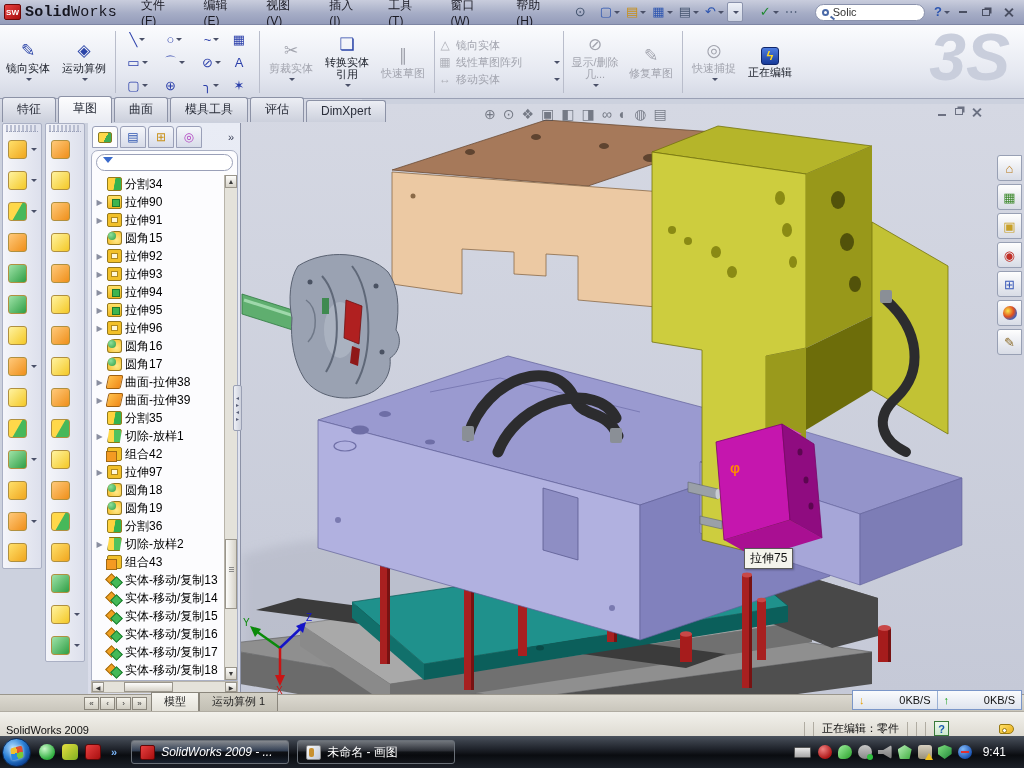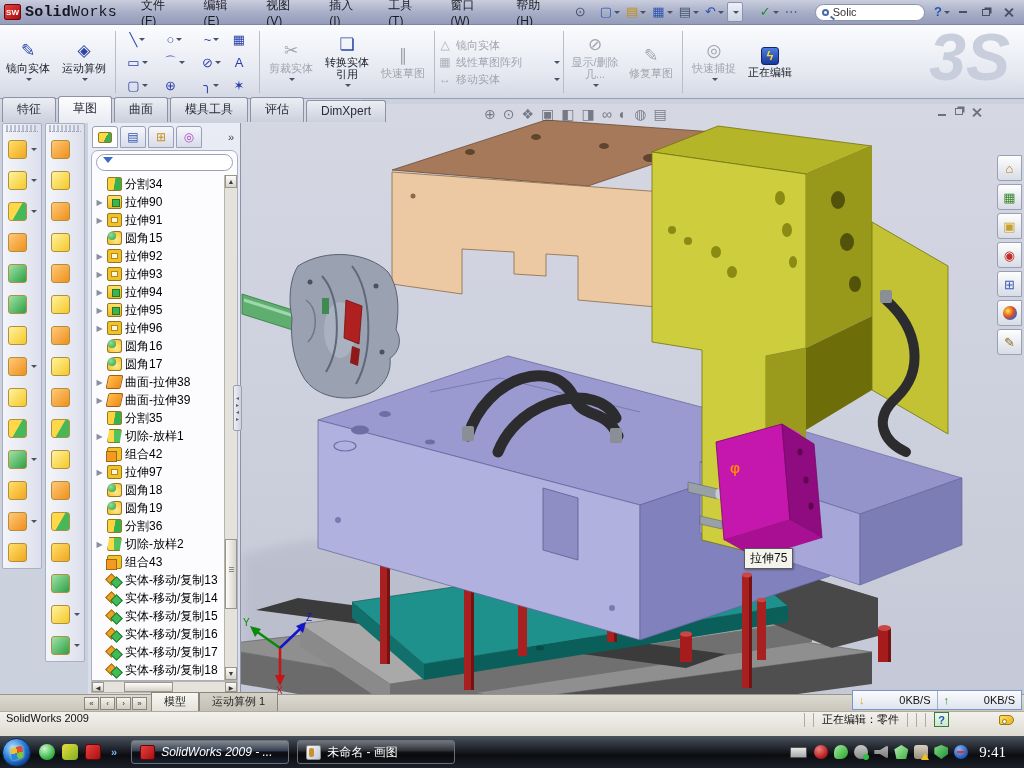--- a/index.html
+++ b/index.html
@@ -156,21 +156,21 @@
   #modeltabs { position:absolute; left:0; top:694px; width:1024px; height:17px; background:linear-gradient(#dcd9d0,#c9c6bc);
     border-top:1px solid #9a968c; display:flex; align-items:flex-end; }
   #mtnav { display:flex; gap:1px; margin:0 4px 1px 84px; }
   .mnav { width:15px; height:13px; background:linear-gradient(#f4f2ea,#d0cdc2); border:1px solid #8a867c; font-size:8px;
     line-height:12px; text-align:center; color:#333; }
   .mtab { font-size:11px; padding:1px 12px 2px; border:1px solid #8a867c; border-bottom:0; background:linear-gradient(#d4d1c6,#c2bfb4); color:#222; }
   .mtab.on { background:linear-gradient(#f8f7f2,#e4e2da); }
 
   
   #statusbar { position:absolute; left:0; top:711px; width:1024px; height:25px; background:linear-gradient(#f2f1ec,#dedbd2);
-    border-top:1px solid #b0aca2; display:flex; align-items:flex-start; font-size:11px; color:#111; }
+    border-top:1px solid #b0aca2; display:flex; align-items:flex-end; font-size:11px; color:#111; }
   #sb-left { padding-left:6px; }
   #sb-right { margin-left:auto; display:flex; align-items:center; gap:8px; padding-right:10px; }
   .sbsep { width:1px; height:14px; background:#b0aca2; }
   #sb-help { width:15px; height:15px; border:1px solid #3a7a3a; background:linear-gradient(#eef8ee,#cde8cd); color:#1a5ab0;
     font-weight:bold; font-size:11px; text-align:center; line-height:14px; }
   .tagico { width:15px; height:10px; background:linear-gradient(135deg,#ffe066,#e8b020); border:1px solid #9a7a10; border-radius:2px 5px 5px 2px; position:relative; }
   .tagico::before { content:""; position:absolute; left:2px; top:3px; width:3px; height:3px; border-radius:50%; background:#fff; border:1px solid #9a7a10; }
 
   
   #taskbar { position:absolute; left:0; top:736px; width:1024px; height:32px;
@@ -200,21 +200,21 @@
   .t-speed { background:linear-gradient(135deg,#a0f0a0,#28a028); border-radius:50% 50% 50% 4px; }
   .t-upd { background:linear-gradient(#c8c8c8,#888); border-radius:50%; position:relative; }
   .t-upd::after { content:""; position:absolute; right:-1px; bottom:-1px; width:6px; height:6px; border-radius:50%; background:#30c040; }
   .t-vol { background:linear-gradient(#b8b8b8,#787878); clip-path:polygon(0 35%,40% 35%,100% 0,100% 100%,40% 65%,0 65%); }
   .t-vpn { background:linear-gradient(135deg,#b8f0b8,#3fae3f); clip-path:polygon(50% 0,100% 30%,85% 100%,15% 100%,0 30%); }
   .t-net { background:linear-gradient(#d8d0c0,#988f78); position:relative; }
   .t-net::after { content:""; position:absolute; right:-1px; bottom:-1px; border-left:4px solid transparent; border-right:4px solid transparent; border-bottom:7px solid #f0c020; }
   .t-def { background:linear-gradient(135deg,#80e080,#208838); clip-path:polygon(50% 0,100% 20%,100% 65%,50% 100%,0 65%,0 20%); }
   .t-sync { border-radius:50%; background:radial-gradient(circle at 35% 30%,#80b8f8,#1850b0 75%); position:relative; }
   .t-sync::after { content:""; position:absolute; left:3px; top:6px; width:8px; height:2px; background:#e03030; }
-  #clock { color:#fff; font-size:15px; padding:0 10px 0 4px;font-family:Liberation Serif, serif; }
+  #clock { color:#fff; font-size:12px; padding:0 10px 0 4px; }
 </style>
 </head>
 <body>
 <div id="app">
 
 <div id="titlebar">
   <div id="logo">
     <div id="logobadge">SW</div>
     <div id="brand"><b>Solid</b><span>Works</span></div>
   </div>

